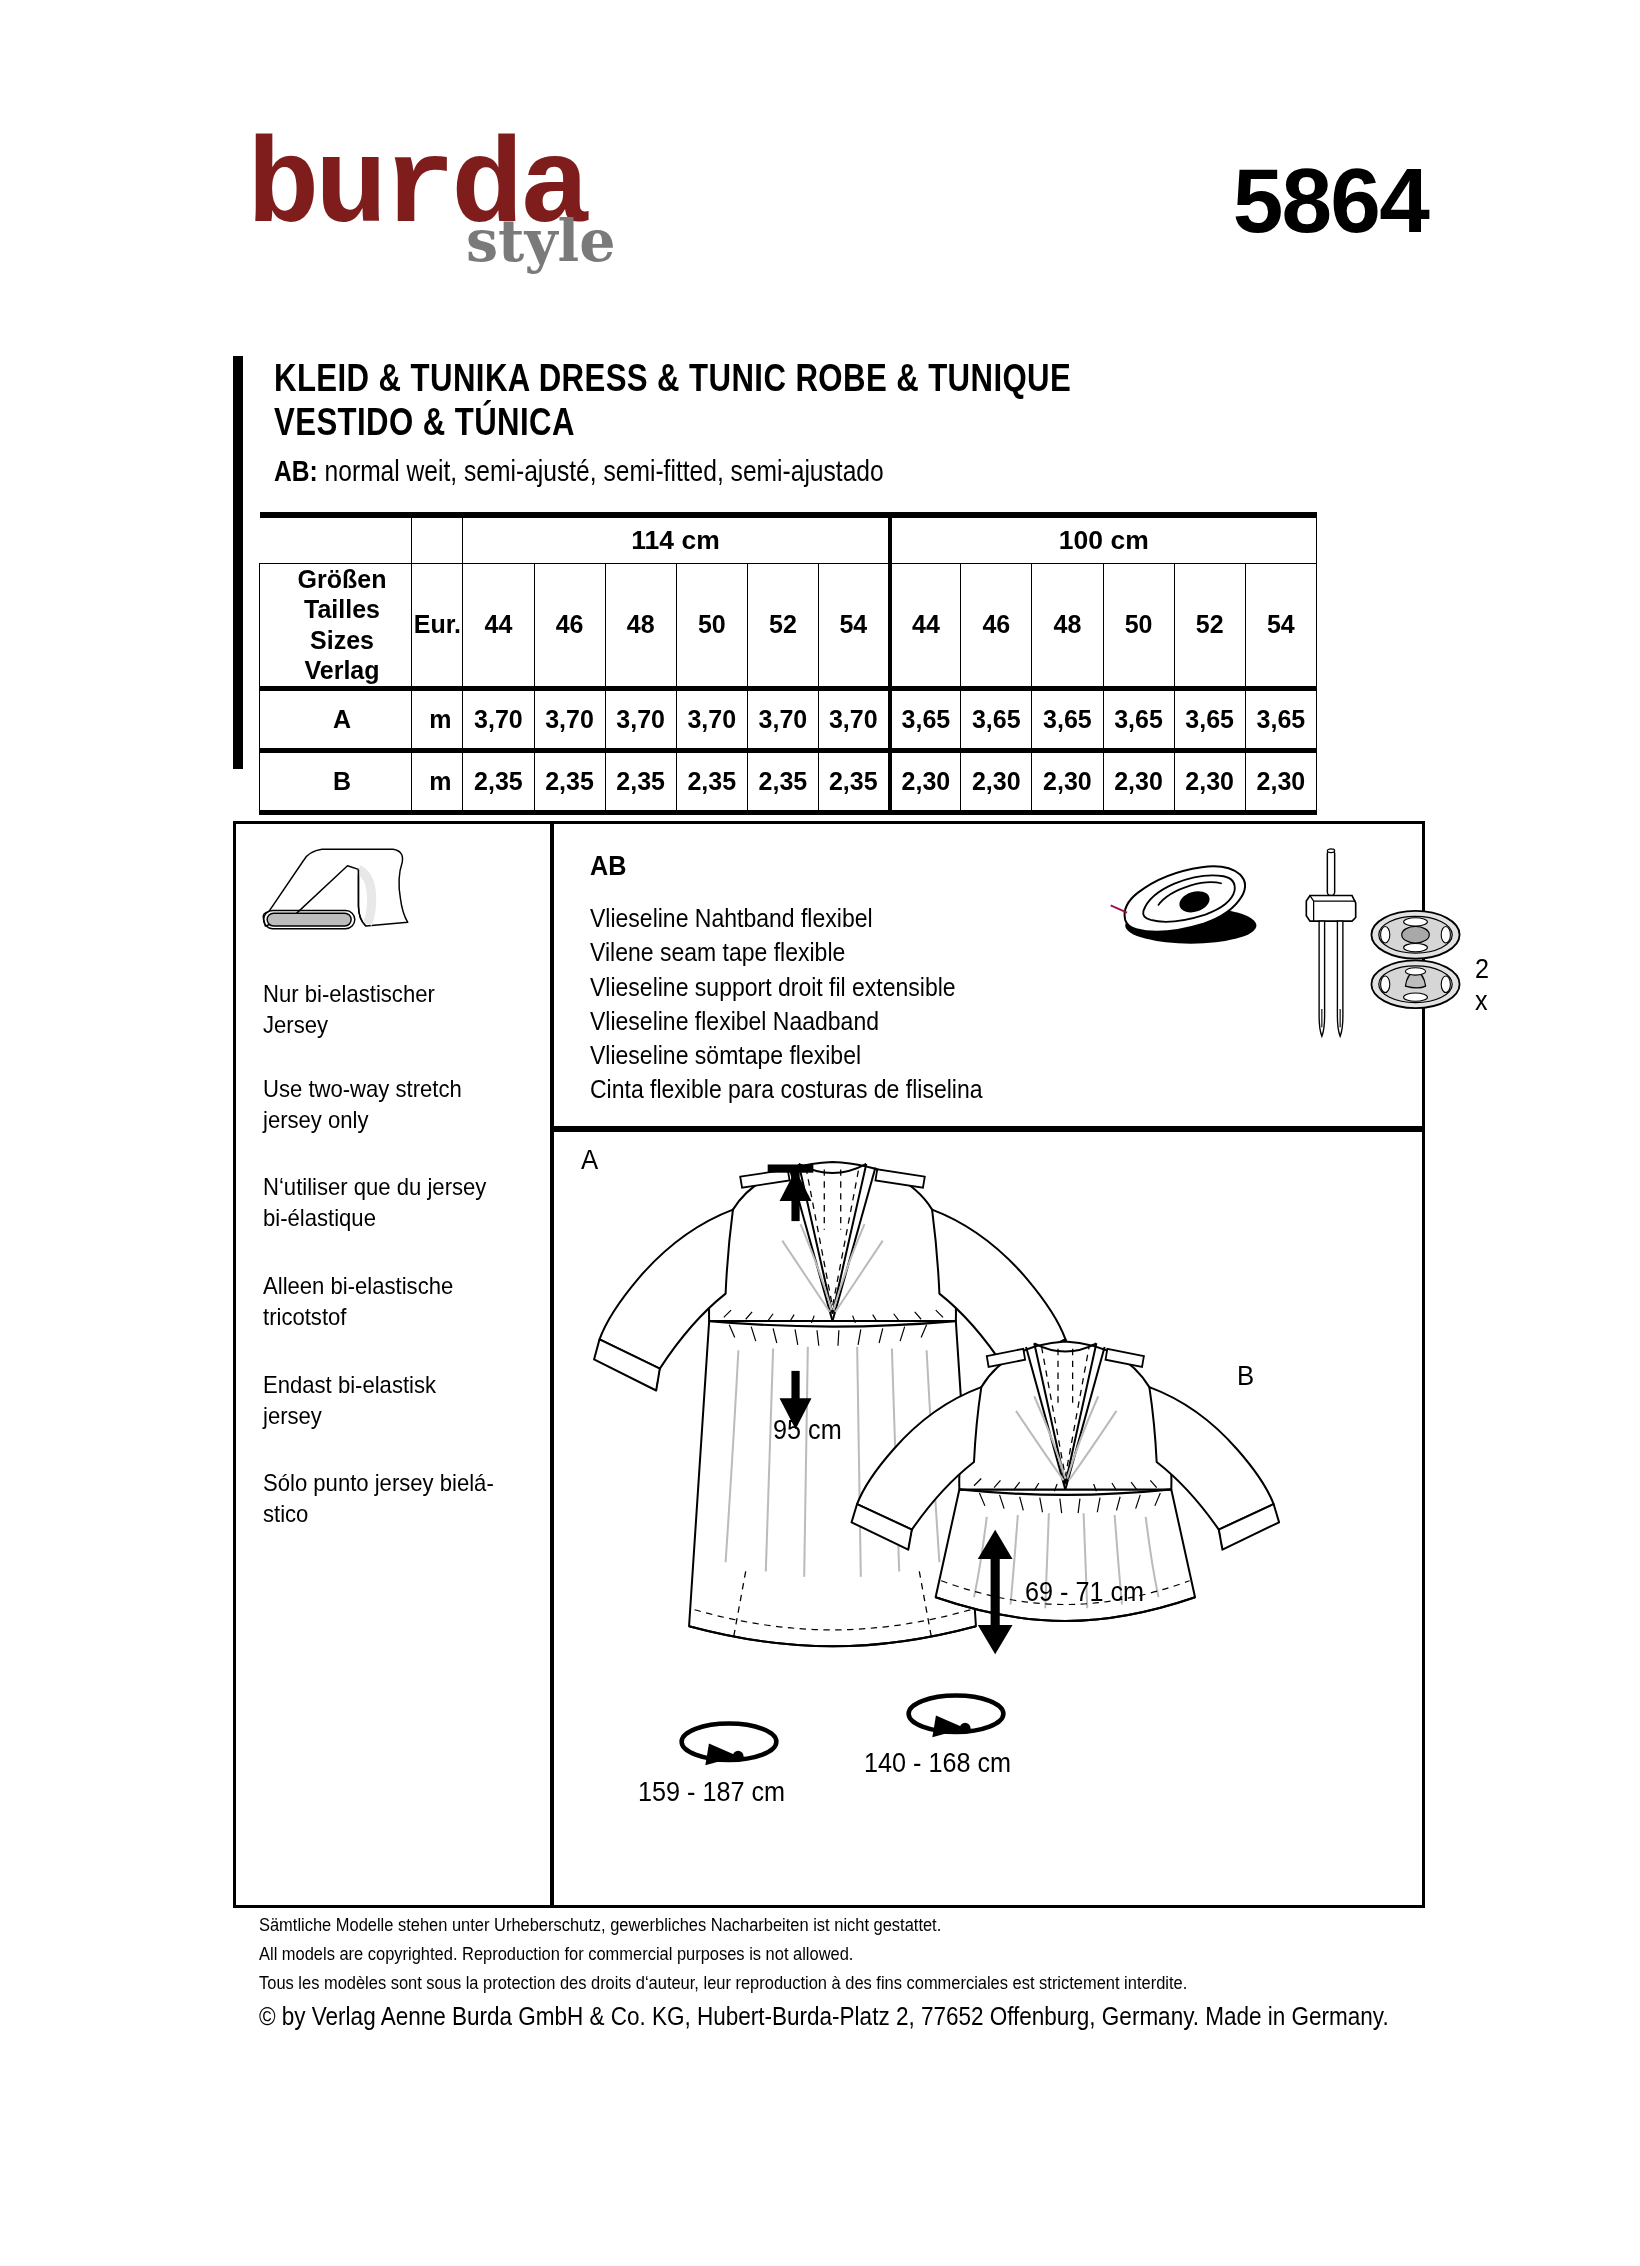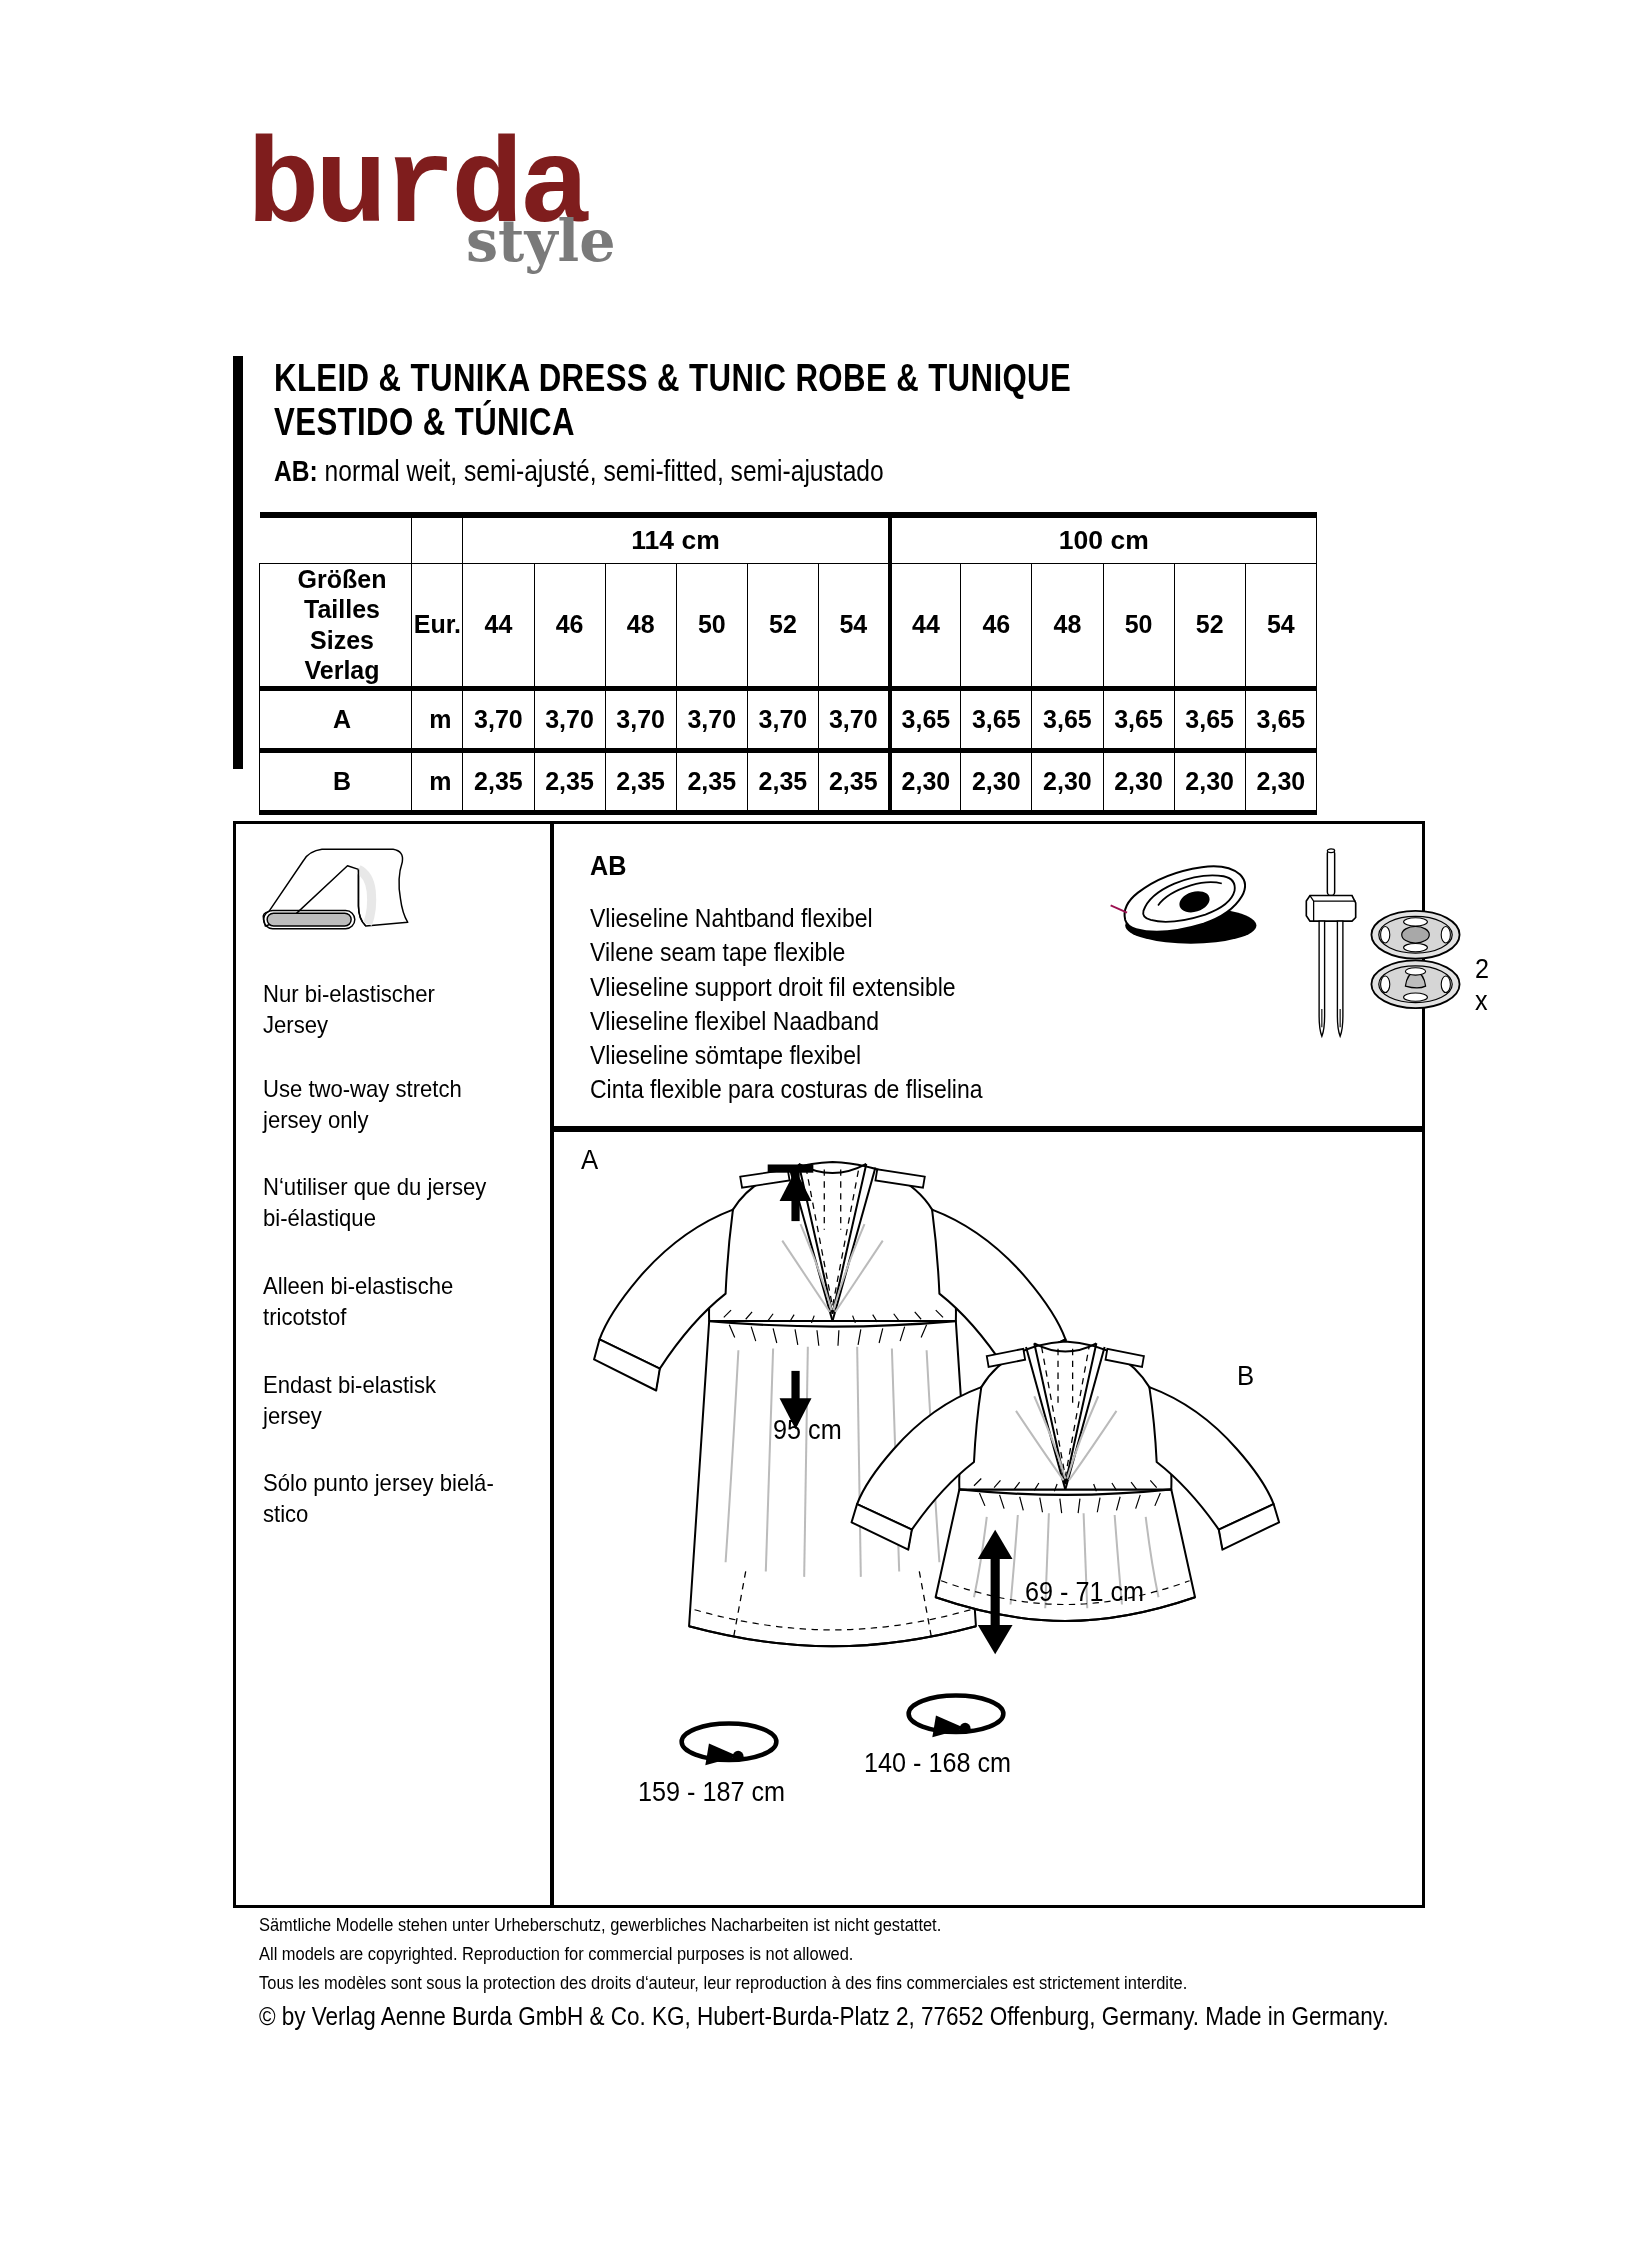--- a/index.html
+++ b/index.html
@@ -161,20 +161,21 @@
 </style>
 </head>
 <body>
 
 <div class="page">
 
   <div class="logo-wrap">
     <div class="logo-burda">burda</div>
     <div class="logo-style">style</div>
   </div>
+  <div class="pattern-no">5864</div>
 
   <div class="title-block">
     <div class="title-bar"></div>
     <div class="titles">
       <div class="title-line">KLEID &amp; TUNIKA   DRESS &amp; TUNIC   ROBE &amp; TUNIQUE</div>
       <div class="title-line">VESTIDO &amp; TÚNICA</div>
       <div class="sub-line">
         <b>AB:</b>
         <span>normal weit, semi-ajusté, semi-fitted, semi-ajustado</span>
       </div>

